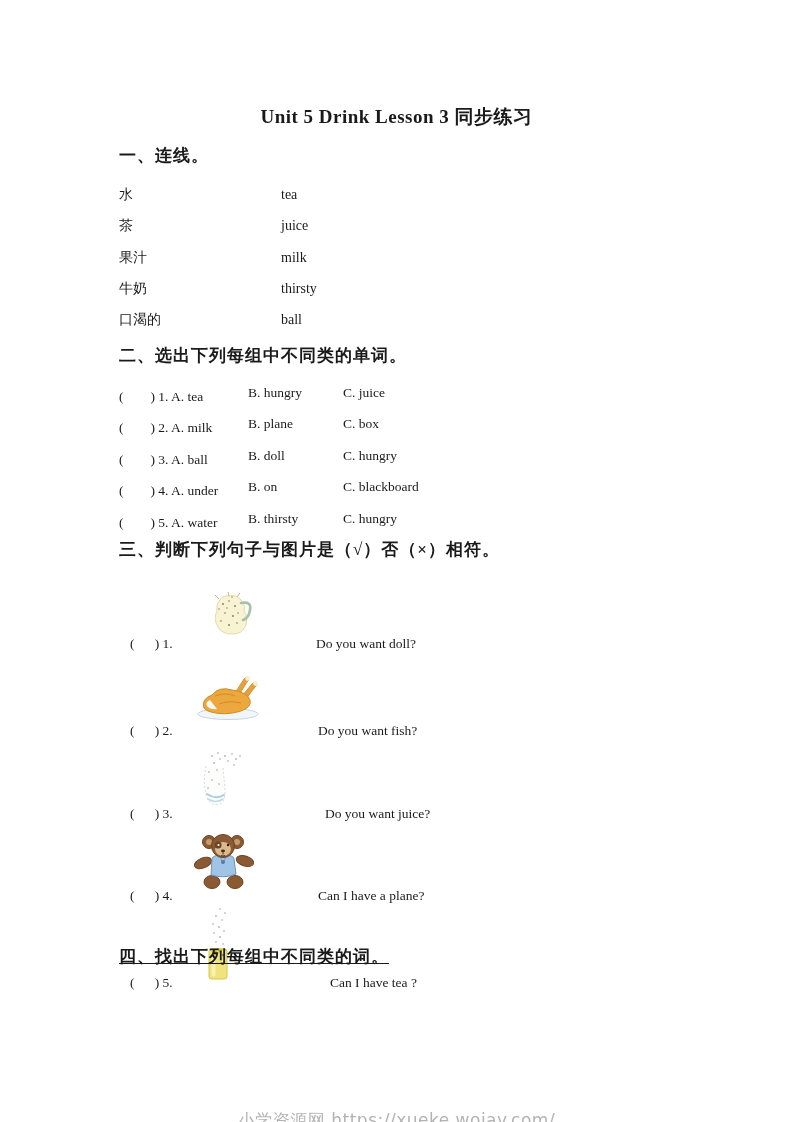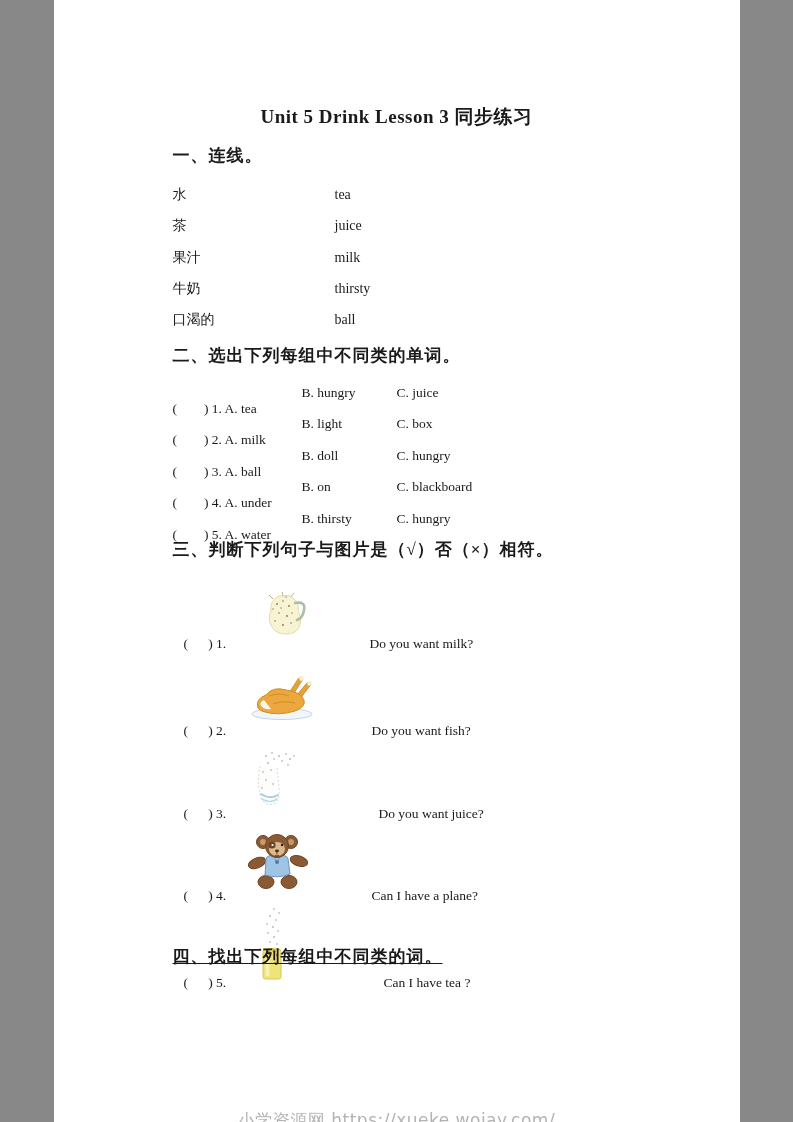--- a/index.html
+++ b/index.html
@@ -1,18 +1,18 @@
 <!DOCTYPE html>
 <html><head>
 <meta charset="utf-8">
 <style>
   html,body{margin:0;padding:0;background:#888;}
   .page{
     position:relative;
-    width:686px;height:1122px;
+    width:793px;height:1122px;
     margin:0 auto;
     background:#ffffff;
     font-family:"Liberation Serif", serif;
     color:#1a1a1a;
     overflow:hidden;
   }
   .abs{position:absolute;}
   .title{
     top:104px;left:0;right:0;
     text-align:center;
@@ -26,21 +26,21 @@
     white-space:pre;
   }
   
   .match{top:186px;left:119px;}
   .m-row{height:31.3px;font-size:14px;}
   .m-cn{display:inline-block;width:162px;font-size:14px;}
   .m-en{font-size:14px;}
   
   .quiz{top:385px;left:119px;width:560px;}
   .q-row{height:31.4px;font-size:13.5px;white-space:pre;position:relative;}
-  .q-a{position:absolute;left:0;top:16px;}
+  .q-a{position:absolute;left:0;top:4px;}
   .q-b{position:absolute;left:129px;top:0;}
   .q-c{position:absolute;left:224px;top:0;}
   
   .j-row{left:0;width:793px;height:16px;font-size:13.5px;}
   .j-prefix{position:absolute;left:130px;top:0;white-space:pre;}
   .j-sentence{position:absolute;top:0;white-space:pre;}
   .pic{line-height:0;}
   .footer{
     top:1069px;left:0;right:0;
     text-align:center;
@@ -79,21 +79,21 @@
 
   <div class="abs sec-heading" style="top:344px;">二、选出下列每组中不同类的单词。</div>
   <div class="abs quiz">
     <div class="q-row">
       <span class="q-a">(        ) 1. A. tea</span>
       <span class="q-b">B. hungry</span>
       <span class="q-c">C. juice</span>
     </div>
     <div class="q-row">
       <span class="q-a">(        ) 2. A. milk</span>
-      <span class="q-b">B. light</span>
+      <span class="q-b">B. plane</span>
       <span class="q-c">C. box</span>
     </div>
     <div class="q-row">
       <span class="q-a">(        ) 3. A. ball</span>
       <span class="q-b">B. doll</span>
       <span class="q-c">C. hungry</span>
     </div>
     <div class="q-row">
       <span class="q-a">(        ) 4. A. under</span>
       <span class="q-b">B. on</span>
@@ -124,21 +124,21 @@
           <circle cx="30" cy="34" r="0.8"></circle>
           <circle cx="20" cy="19" r="0.7"></circle>
         <circle cx="25" cy="8" r="0.7"></circle>
           <circle cx="12" cy="20" r="0.7"></circle>
           <circle cx="31" cy="24" r="0.7"></circle>
       </g>
     </svg>
   </div>
   <div class="abs j-row" style="top:636px;">
     <span class="j-prefix">(      ) 1.</span>
-    <span class="j-sentence" style="left:316px;">Do you want milk?</span>
+    <span class="j-sentence" style="left:316px;">Do you want doll?</span>
   </div>
 
   <div class="abs pic" style="left:195px;top:672px;">
     <svg width="66" height="49" viewBox="0 0 66 49">
       <ellipse cx="33" cy="42" rx="30" ry="5.5" fill="#f2f6fa" stroke="#c5d6e6" stroke-width="1"></ellipse>
       <path d="M40 21 L49 7 Q51 4 53 6 Q55 8 52 10 L44 23 Z" fill="#e3a23b" stroke="#c98a25" stroke-width="0.8"></path>
       <path d="M47 24 L57 12 Q59 9 61 11 Q63 13 60 15 L51 27 Z" fill="#e3a23b" stroke="#c98a25" stroke-width="0.8"></path>
       <circle cx="52.5" cy="6.5" r="2.4" fill="#f6eecf"></circle>
       <circle cx="60.5" cy="11.5" r="2.4" fill="#f6eecf"></circle>
       <path d="M9 36 Q6 27 17 23 Q24 14 37 18 Q52 20 55 28 Q57 35 46 39 Q30 44 16 40 Q11 39 9 36 Z" fill="#eca73e" stroke="#cf8c22" stroke-width="1"></path>

